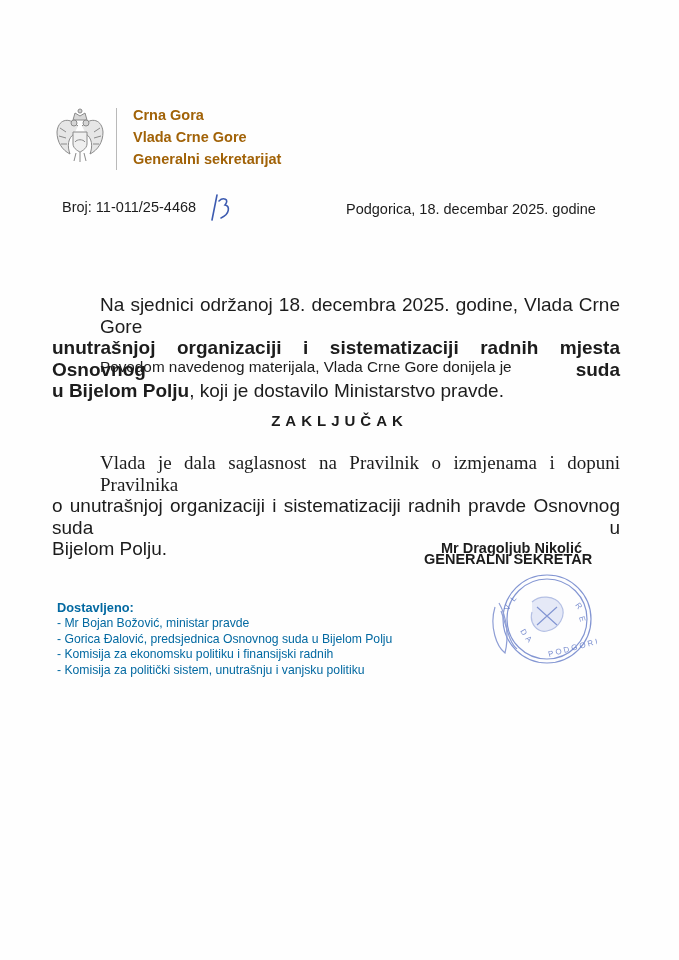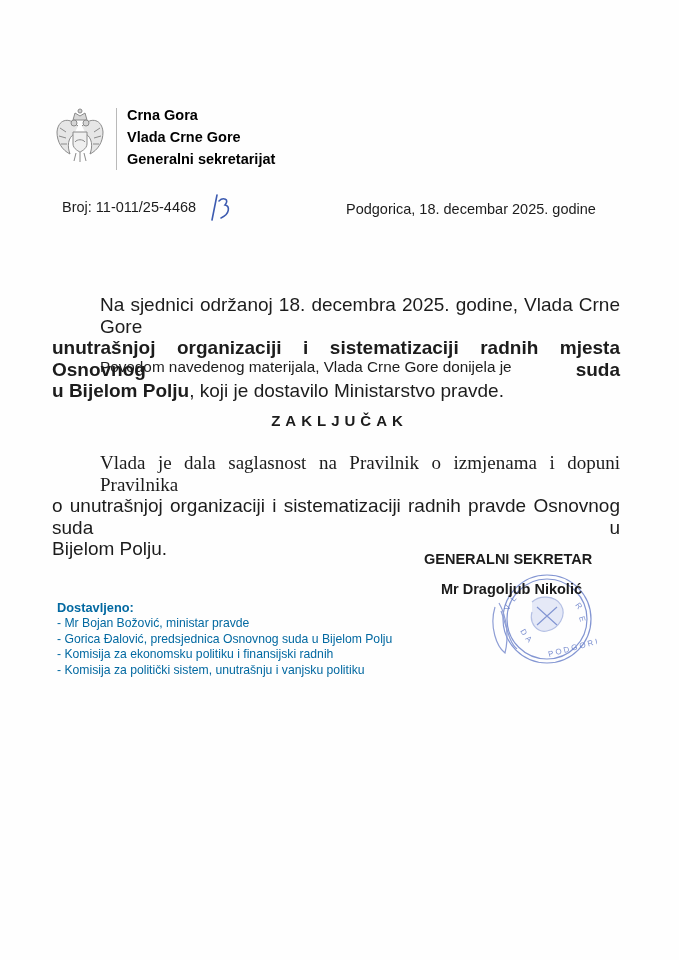--- a/index.html
+++ b/index.html
@@ -33,26 +33,26 @@
     .header-rule {
       position: absolute;
       left: 116px;
       top: 108px;
       width: 1px;
       height: 62px;
       background: #b9b9b9;
     }
     .header-lines {
       position: absolute;
-      left: 127px;
+      left: 133px;
       top: 104px;
       font-weight: bold;
       font-size: 14.5px;
       line-height: 22px;
-      color: #000000;
+      color: #a16207;
     }
     .header-lines div { white-space: nowrap; }
 
     
     .ref-number {
       position: absolute;
       left: 62px;
       top: 199px;
       font-size: 14.5px;
       white-space: nowrap;
@@ -117,21 +117,21 @@
       left: 424px;
       top: 551px;
       font-weight: bold;
       font-size: 14.5px;
       white-space: nowrap;
       z-index: 2;
     }
     .signer-name {
       position: absolute;
       left: 441px;
-      top: 581px;
+      top: 540px;
       font-weight: bold;
       font-size: 14.5px;
       white-space: nowrap;
       z-index: 2;
     }
     .stamp {
       position: absolute;
       left: 487px;
       top: 567px;
       width: 110px;

